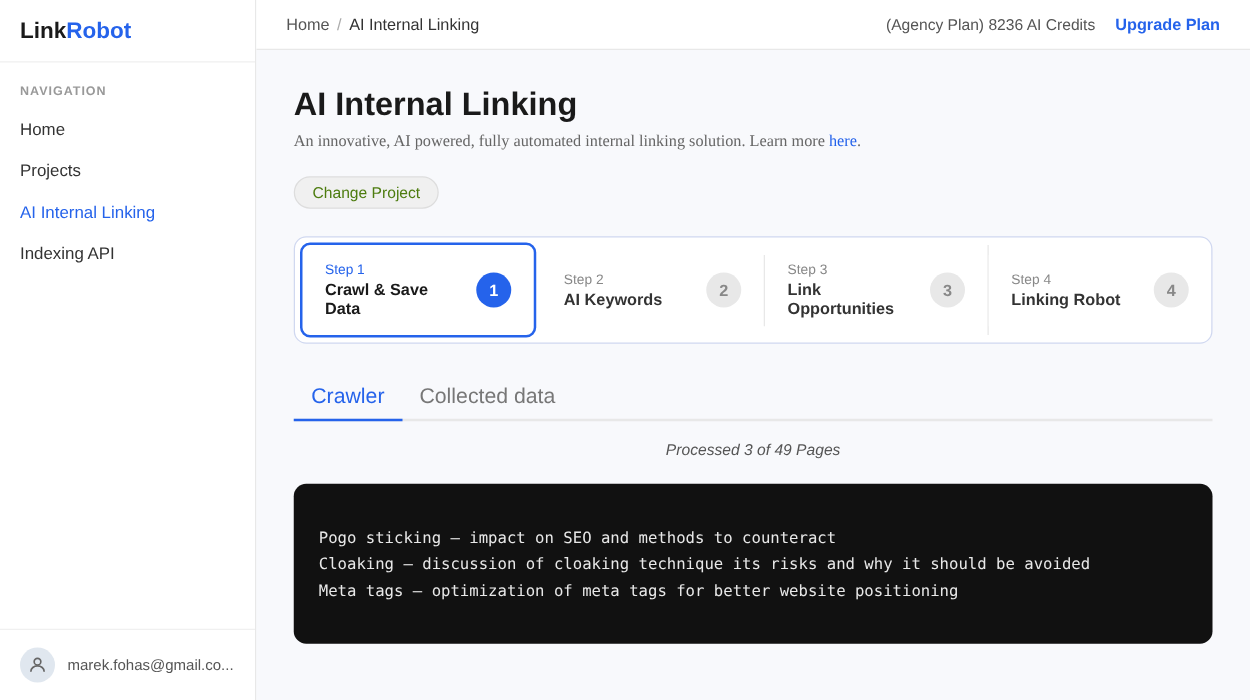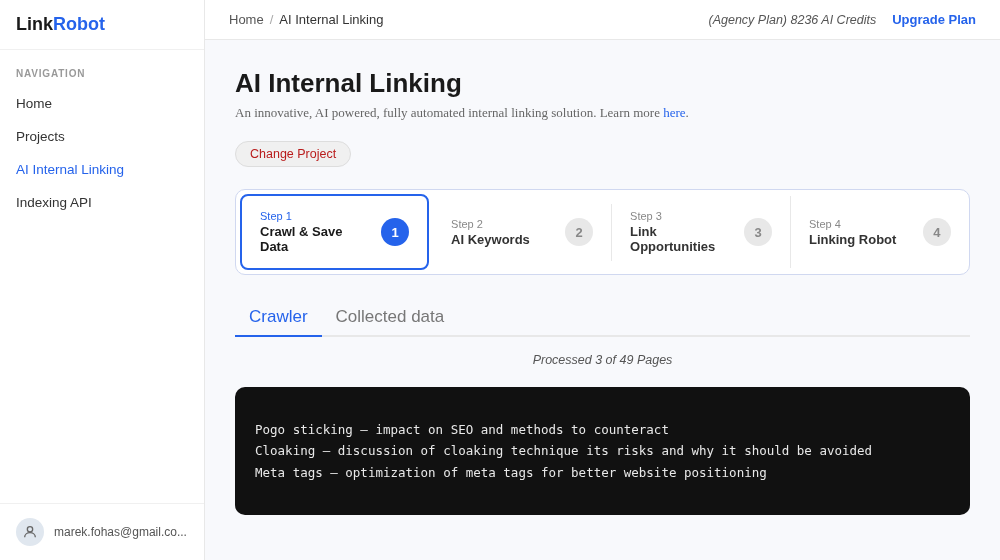--- a/index.html
+++ b/index.html
@@ -100,21 +100,21 @@
     }
     .breadcrumb-home { color: #555; }
     .breadcrumb-sep { color: #aaa; }
     .breadcrumb-current { color: #333; }
     .topbar-right {
       display: flex;
       align-items: center;
       gap: 16px;
       font-size: 12.5px;
     }
-    .credits-text { color: #555; font-style: italic; }
+    .credits-text { color: #555; }
     .upgrade-btn {
       color: #2563eb;
       font-weight: 600;
       font-size: 13px;
       cursor: pointer;
       background: none;
       border: none;
       text-decoration: none;
     }
 
@@ -138,21 +138,21 @@
     .page-subtitle a { color: #2563eb; text-decoration: none; }
 
     
     .change-project-btn {
       display: inline-block;
       padding: 5px 14px;
       background: #f0f0f0;
       border: 1px solid #ddd;
       border-radius: 13px;
       font-size: 12.5px;
-      color: #b91c1c;
+      color: #4d7c0f;
       cursor: pointer;
       margin-bottom: 22px;
     }
 
     
     .steps-row {
       display: flex;
       align-items: center;
       gap: 0;
       margin-bottom: 24px;

